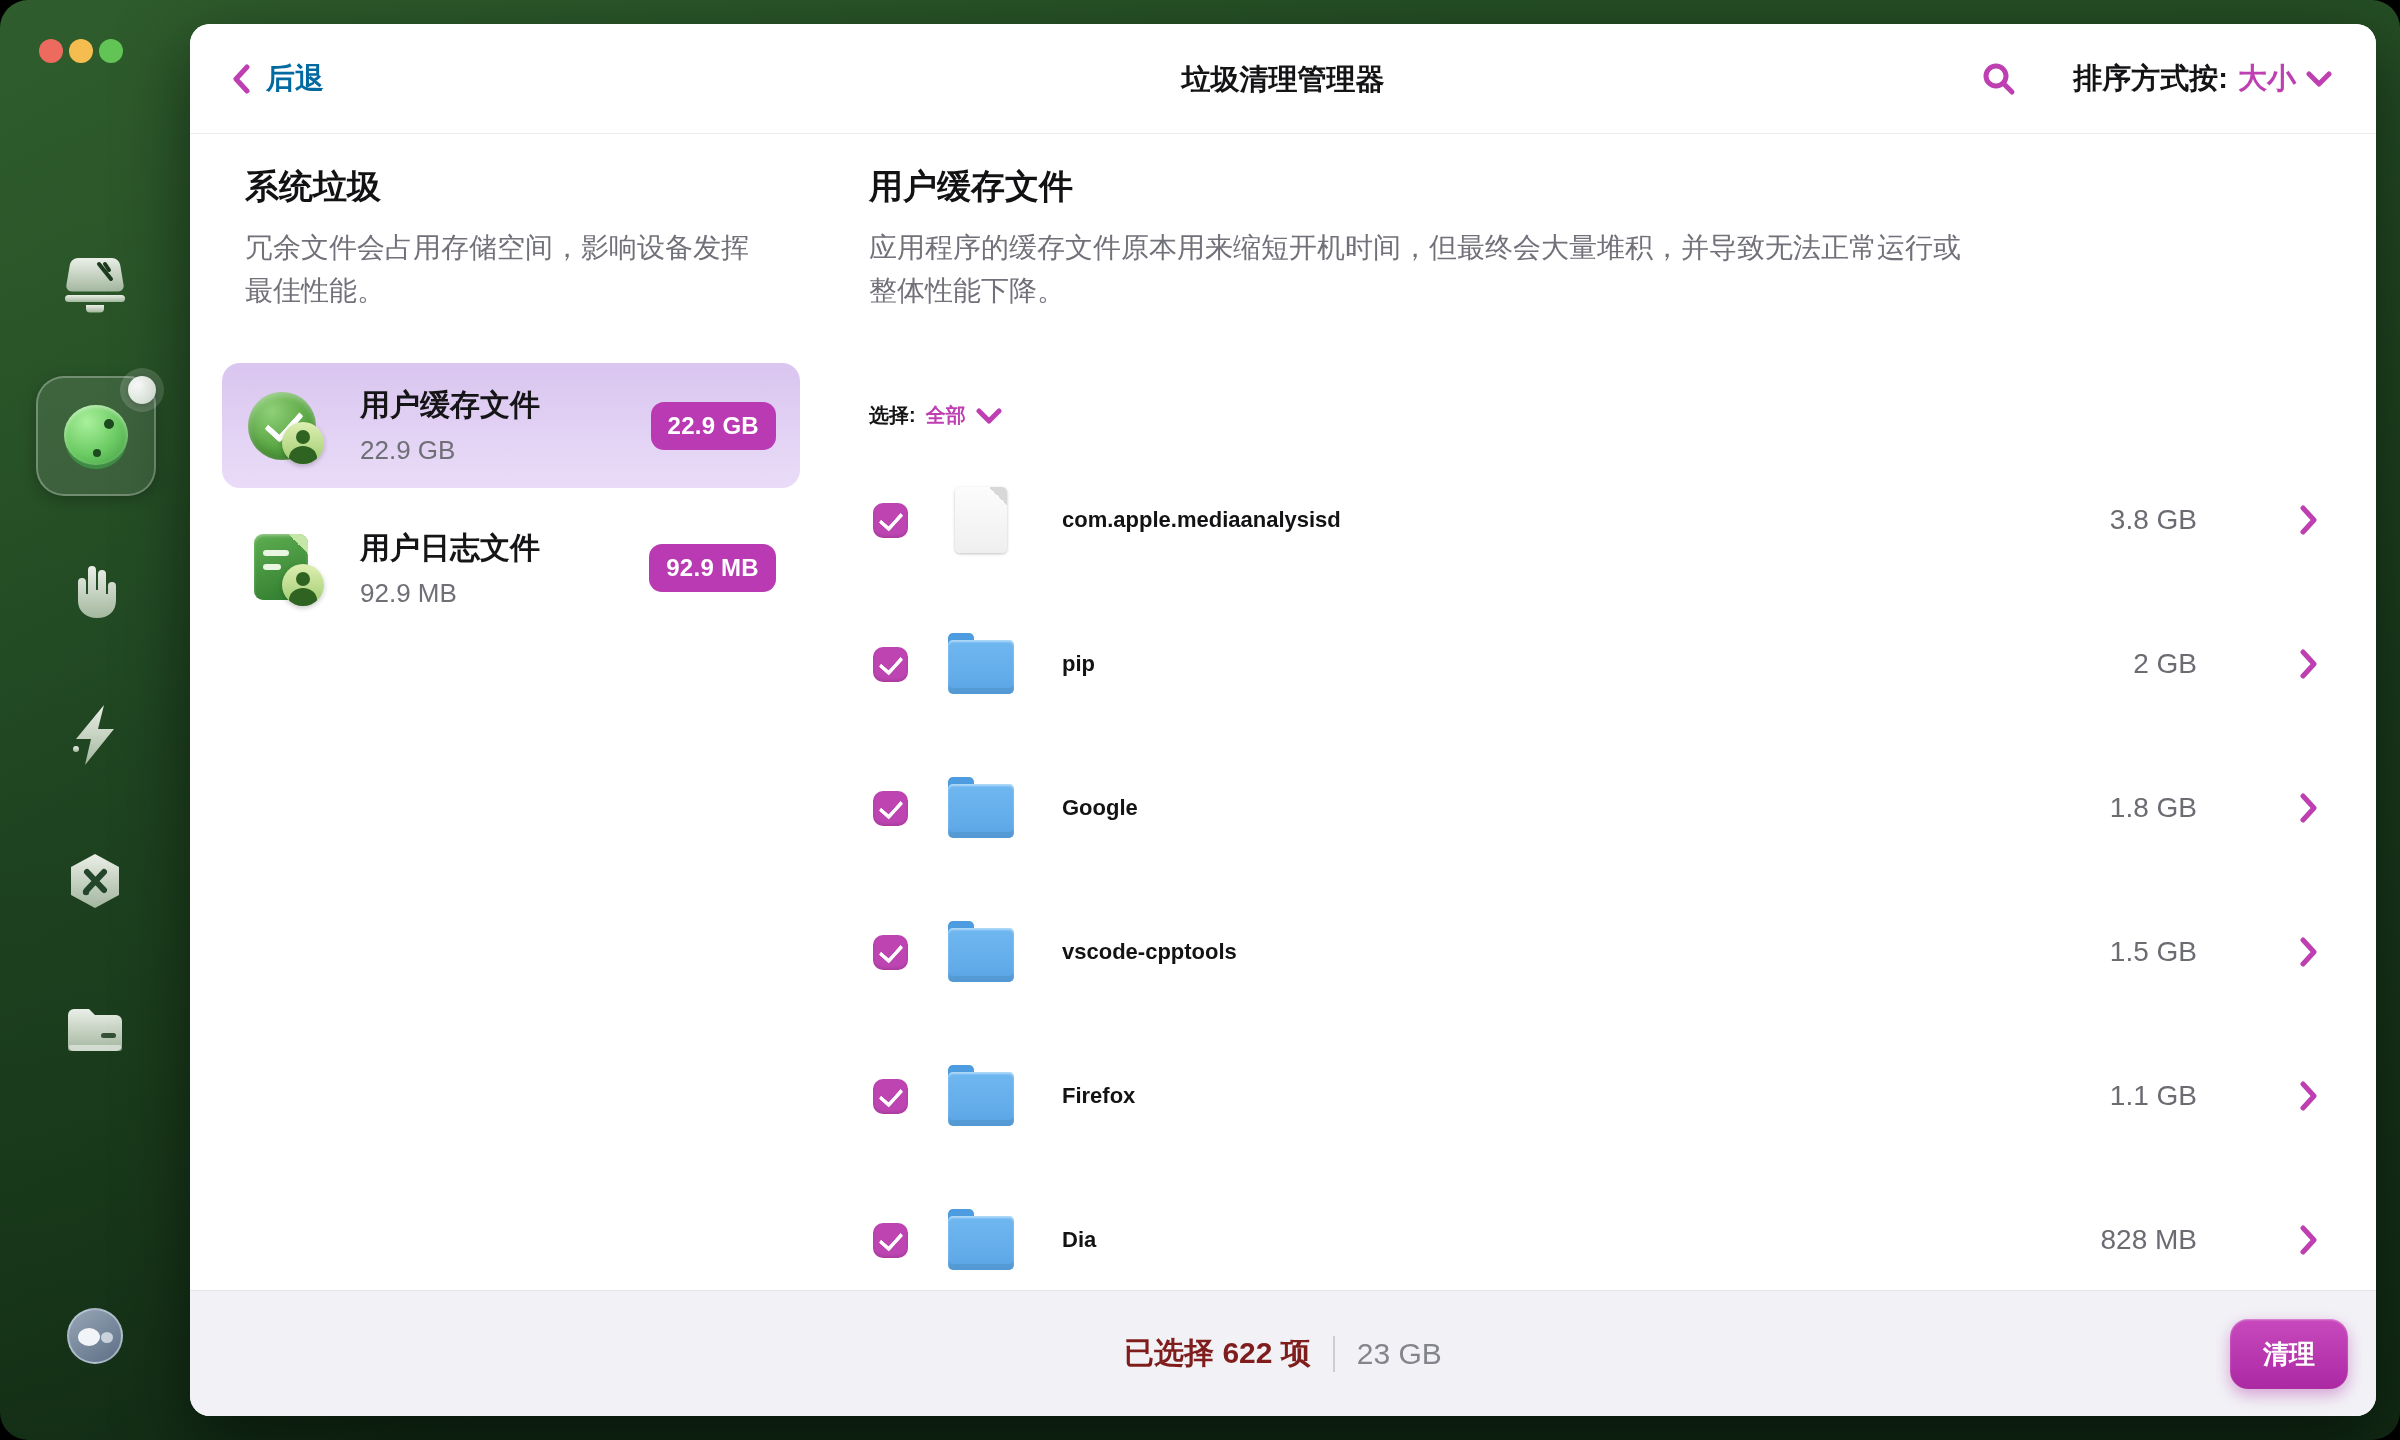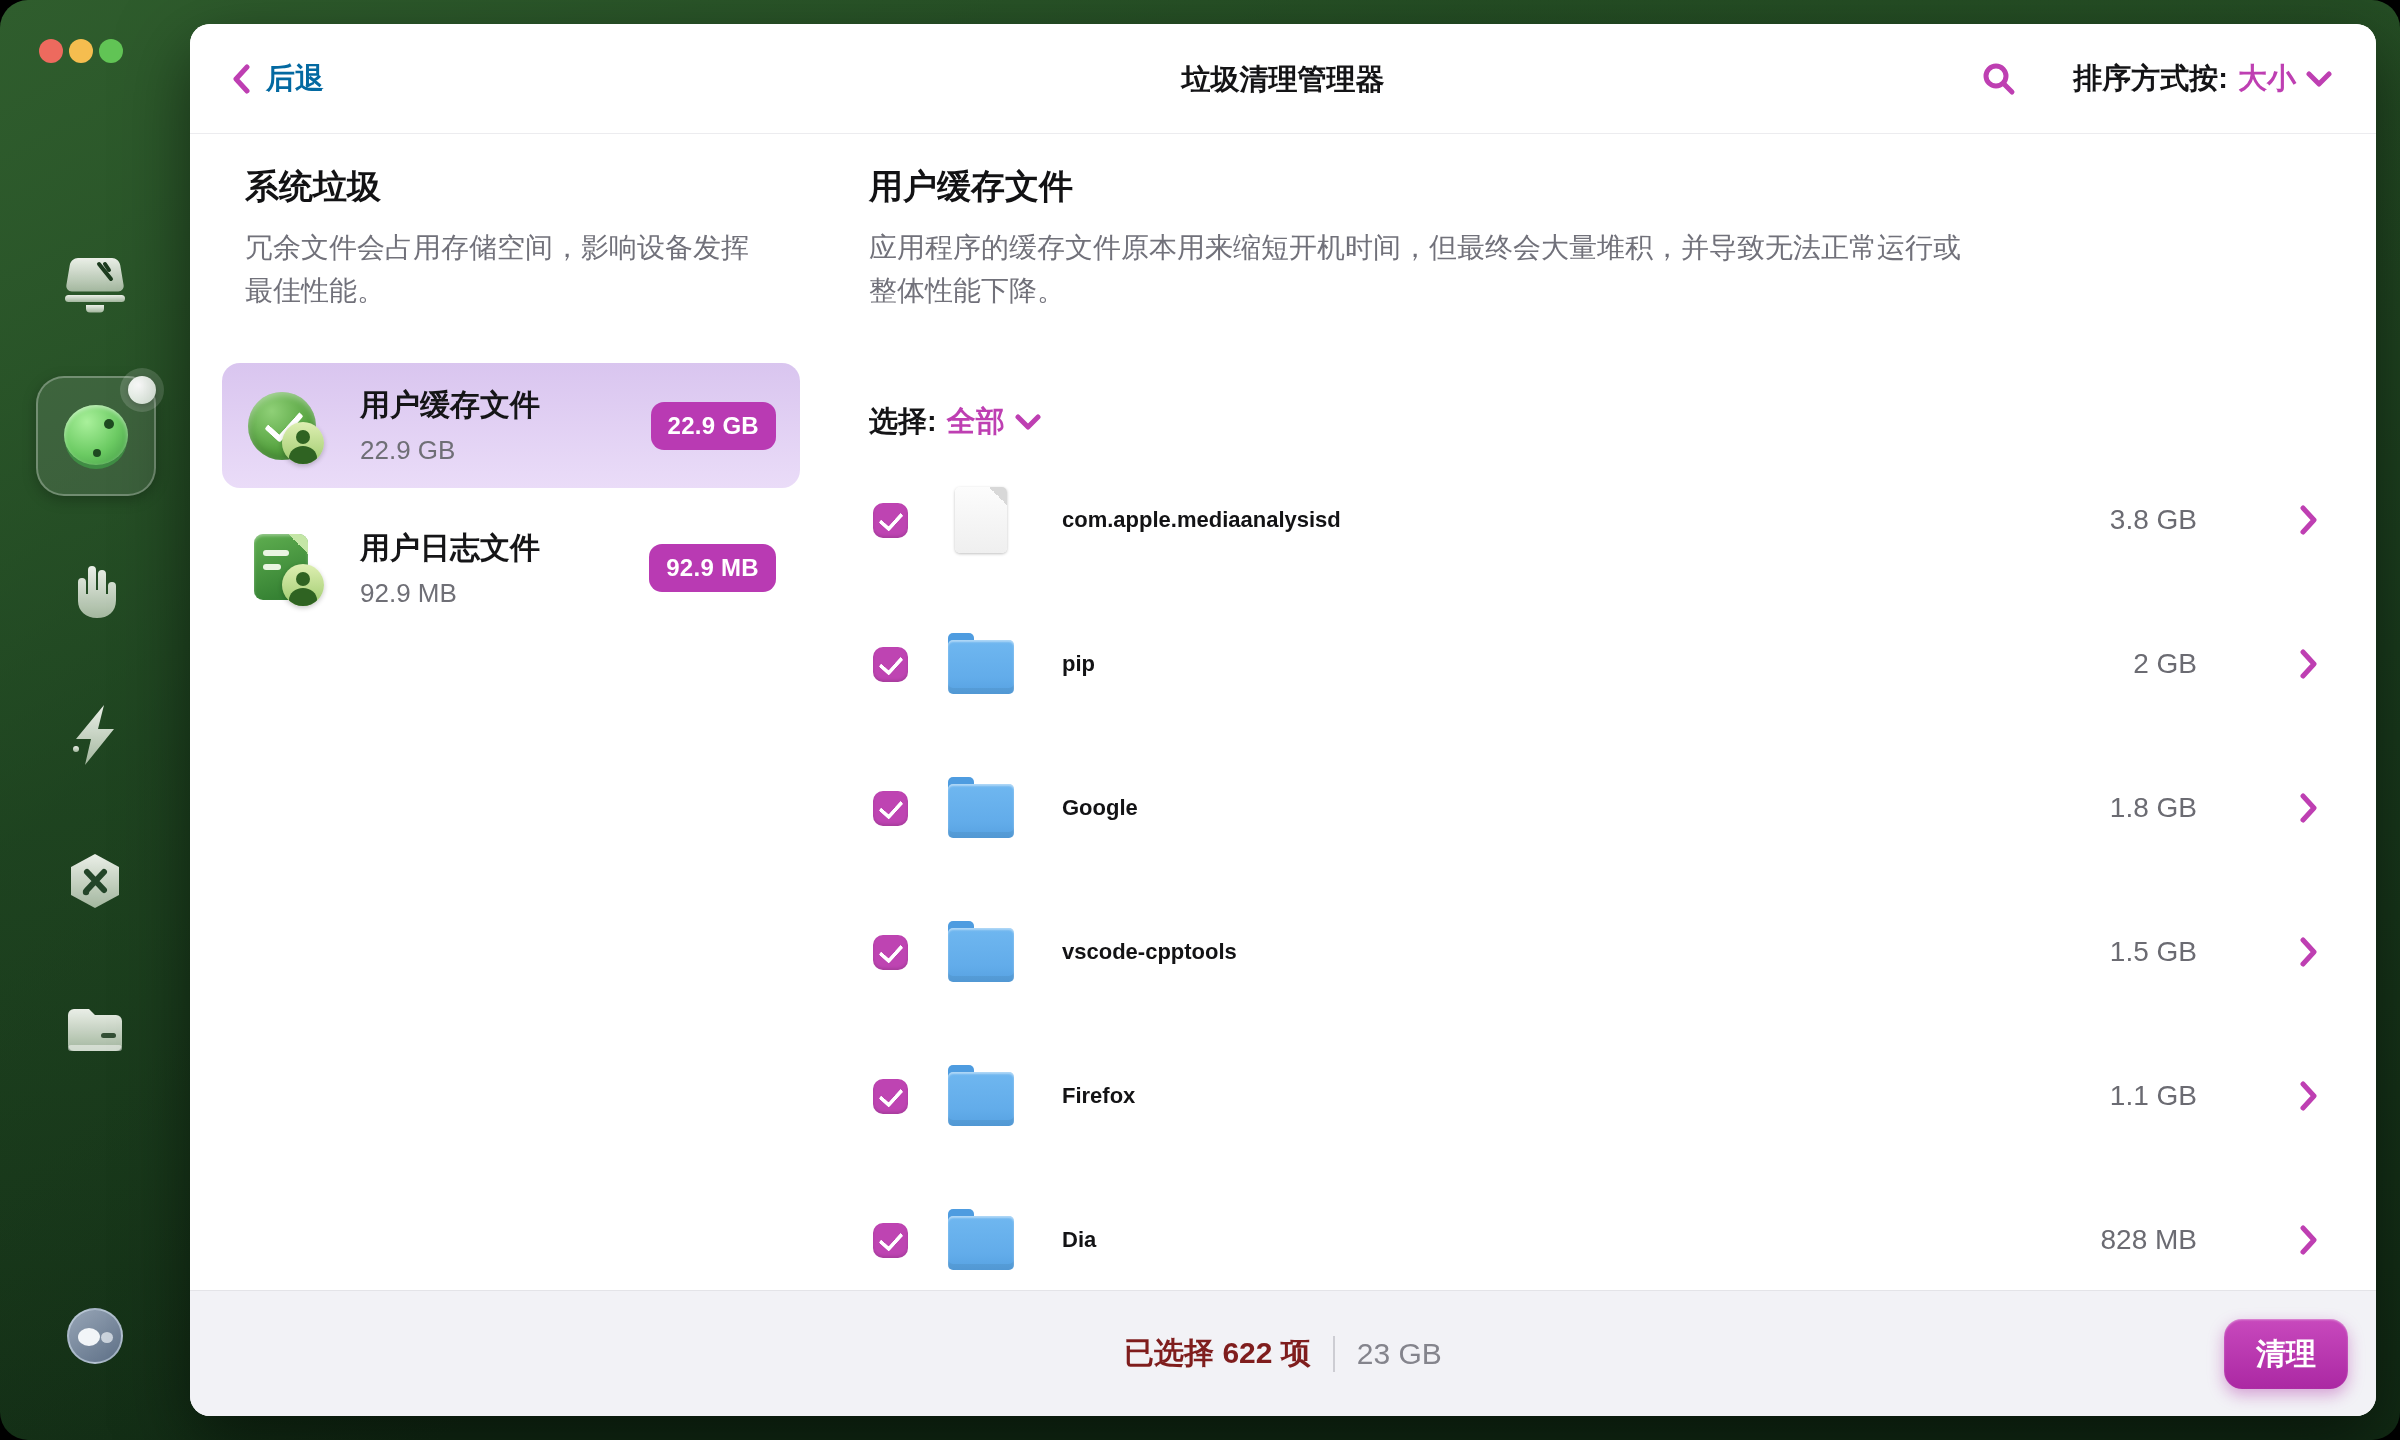--- a/index.html
+++ b/index.html
@@ -76,21 +76,21 @@
   .logfile i.l1 { top:16px; width:26px; } .logfile i.l2 { top:30px; width:18px; }
   .pbadge { position:absolute; right:-8px; bottom:-4px; width:42px; height:42px; border-radius:50%;
             background:linear-gradient(180deg,#DEEFB2,#9FCB6F); overflow:hidden; box-shadow:0 2px 5px rgba(0,0,0,.22); }
   .pbadge::before { content:""; position:absolute; left:50%; top:20%; transform:translateX(-50%); width:14px; height:14px; border-radius:50%; background:#2F6322; }
   .pbadge::after  { content:""; position:absolute; left:50%; top:58%; transform:translateX(-50%); width:28px; height:24px; border-radius:50%; background:#2F6322; }
 
   
   .rpanel { position:absolute; left:629px; top:110px; right:0; bottom:126px; background:#fff; overflow:hidden; }
   .rp-head { position:absolute; left:50px; top:30px; font-size:34px; font-weight:700; color:#121214; }
   .rp-desc { position:absolute; left:50px; top:92px; max-width:1100px; font-size:28px; line-height:1.55; color:#71717A; }
-  .selectctl { position:absolute; left:50px; top:268px; display:flex; align-items:center; gap:10px; font-size:29px; }
+  .selectctl { position:absolute; left:50px; top:268px; display:flex; align-items:center; gap:10px; font-size:20px; }
   .sel-label { color:#141416; font-weight:600; }
   .sel-value { color:#BE3FB2; font-weight:600; }
 
   .rows { position:absolute; left:54px; right:0; top:314px; }
   .row { position:relative; height:144px; display:flex; align-items:center; }
   .cb { width:35px; height:35px; border-radius:10px; background:#BE44B2; position:relative; flex:0 0 auto;
         box-shadow:inset 0 -2px 3px rgba(0,0,0,.12); }
   .cb::after { content:""; position:absolute; left:11px; top:5px; width:10px; height:18px;
                border-right:4.5px solid #fff; border-bottom:4.5px solid #fff; border-radius:2px; transform:rotate(42deg); }
   .row-ic { width:70px; margin-left:38px; display:flex; justify-content:center; flex:0 0 auto; }
@@ -108,21 +108,21 @@
   .row-size { position:absolute; right:179px; font-size:28px; color:#6B6B72; }
   .row-chev { position:absolute; right:58px; }
 
   
   .wfoot { position:absolute; left:0; right:0; bottom:0; height:126px; background:#F2F2F6; border-top:1px solid #E4E4E8; }
   .foot-center { position:absolute; left:0; right:0; top:0; height:100%; display:flex; align-items:center; justify-content:center; gap:22px; }
   .foot-count { font-size:30px; font-weight:700; color:#7f1d1d; }
   .foot-div { width:2px; height:36px; background:#CDCDD3; }
   .foot-total { font-size:30px; color:#84848C; }
   .clean-btn { position:absolute; right:28px; top:28px; height:70px; min-width:118px; padding:0 32px;
-               border:none; border-radius:18px; color:#fff; font-size:30px; font-weight:700;
+               border:none; border-radius:18px; color:#fff; font-size:26px; font-weight:700;
                font-family:"Liberation Sans","DejaVu Sans",sans-serif;
                background:linear-gradient(180deg,#C849BD,#AB28A3);
                box-shadow:0 6px 16px rgba(171,40,163,.4), inset 0 1px 2px rgba(255,255,255,.4); }
 </style>
 </head>
 <body>
 
 <div class="stage">
 
   <div class="traffic">

